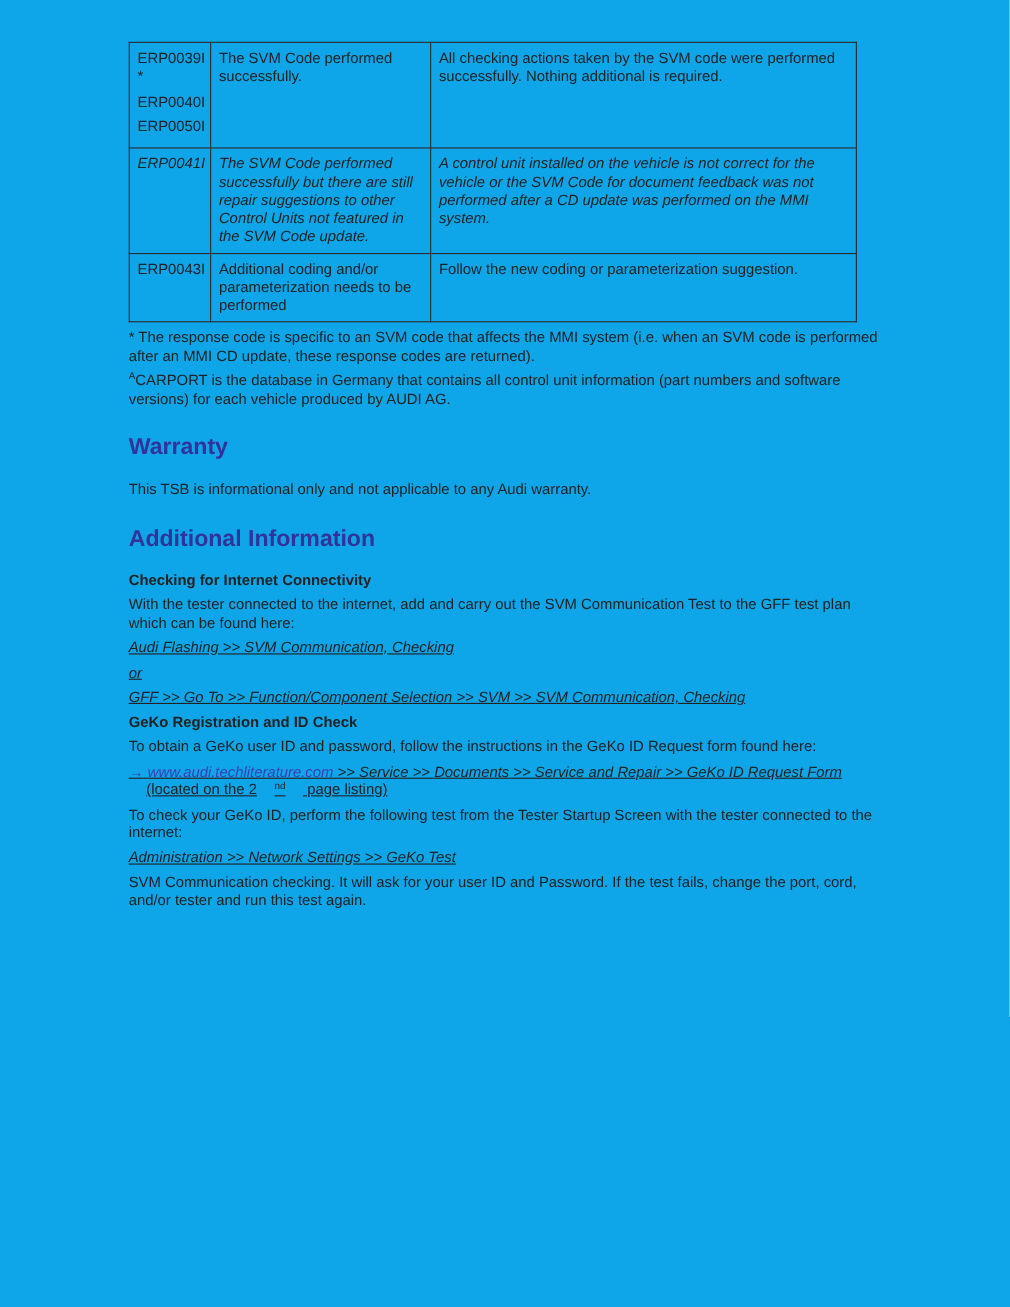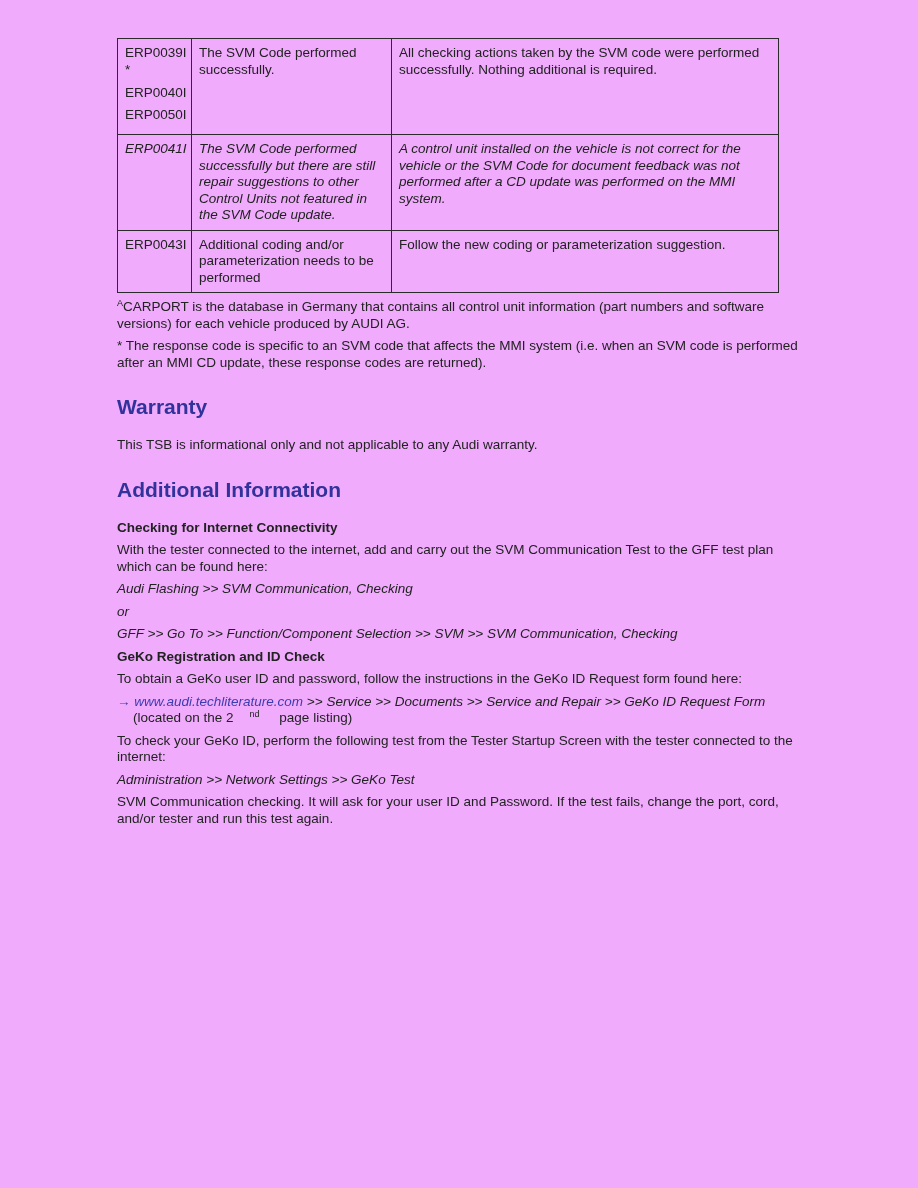--- a/index.html
+++ b/index.html
@@ -4,21 +4,21 @@
 <style>
   html, body {
     margin: 0;
     padding: 0;
     background: #ffffff;
   }
   .page {
     position: relative;
     width: 918px;
     height: 1188px;
-    background: #f0abfc;
+    background: #0ea5e9;
     font-family: "Liberation Sans", sans-serif;
     color: #222222;
     overflow: hidden;
   }
   .content {
     position: absolute;
     left: 117px;
     top: 38px;
     width: 686px;
     font-size: 13.5px;
@@ -69,20 +69,21 @@
     margin: 6px 0 0 0;
   }
 
   
   p.body {
     margin: 6px 0 0 0;
   }
   p.path {
     margin: 6px 0 0 0;
     font-style: italic;
+    text-decoration: underline;
   }
   .link {
     color: #3c3cae;
     font-style: italic;
     text-decoration: none;
     cursor: pointer;
   }
   .arrow {
     color: #3c3cae;
     font-style: normal;
@@ -117,22 +118,22 @@
       <tr class="row-3">
         <td class="col-code">
           <div class="code-line">ERP0043I</div>
         </td>
         <td class="col-desc">Additional coding and/or parameterization needs to be performed</td>
         <td class="col-action">Follow the new coding or parameterization suggestion.</td>
       </tr>
     </tbody>
       </table>
 
+    <p class="body footnote">* The response code is specific to an SVM code that affects the MMI system (i.e. when an SVM code is performed after an MMI CD update, these response codes are returned).</p>
     <p class="body footnote"><sup>A</sup><span>CARPORT is the database in Germany that contains all control unit information (part numbers and software versions) for each vehicle produced by AUDI AG.</span></p>
-    <p class="body footnote">* The response code is specific to an SVM code that affects the MMI system (i.e. when an SVM code is performed after an MMI CD update, these response codes are returned).</p>
 
     <h2 class="section">Warranty</h2>
     <p class="body">This TSB is informational only and not applicable to any Audi warranty.</p>
 
     <h2 class="section">Additional Information</h2>
 
     <p class="subhead">Checking for Internet Connectivity</p>
     <p class="body">With the tester connected to the internet, add and carry out the SVM Communication Test to the GFF test plan which can be found here:</p>
     <p class="path">Audi Flashing &gt;&gt; SVM Communication, Checking</p>
     <p class="path">or</p>

